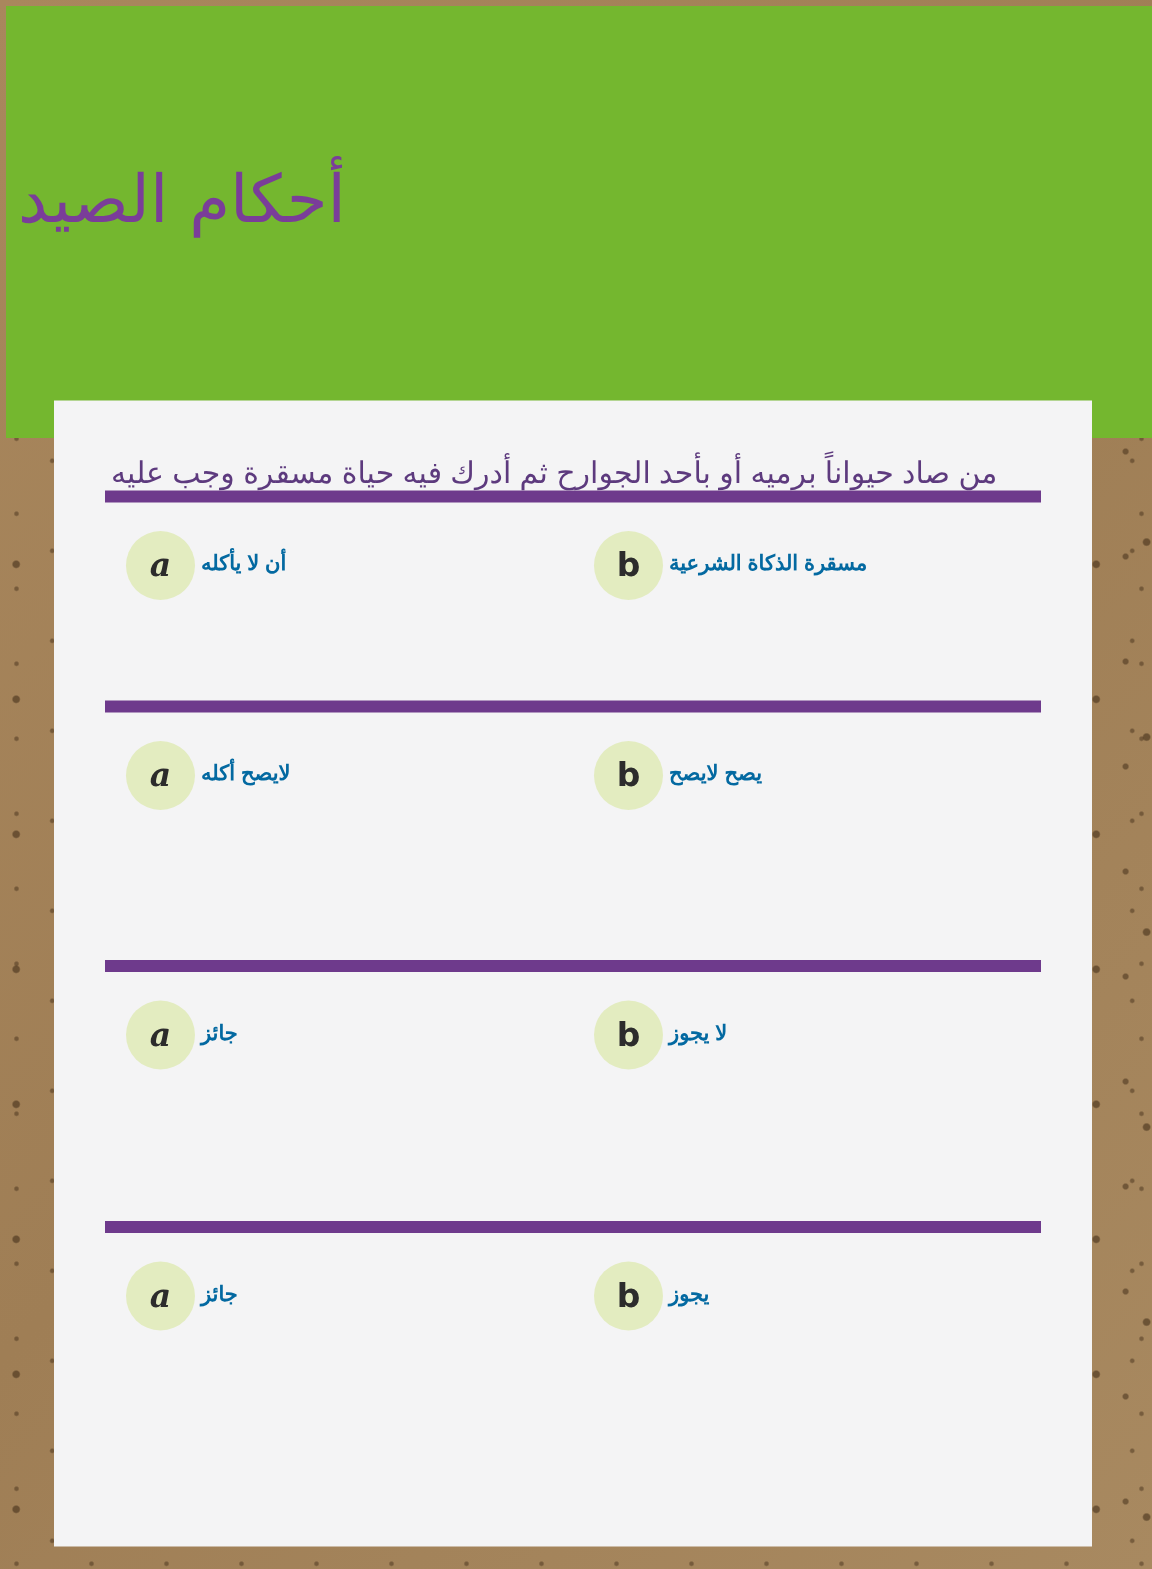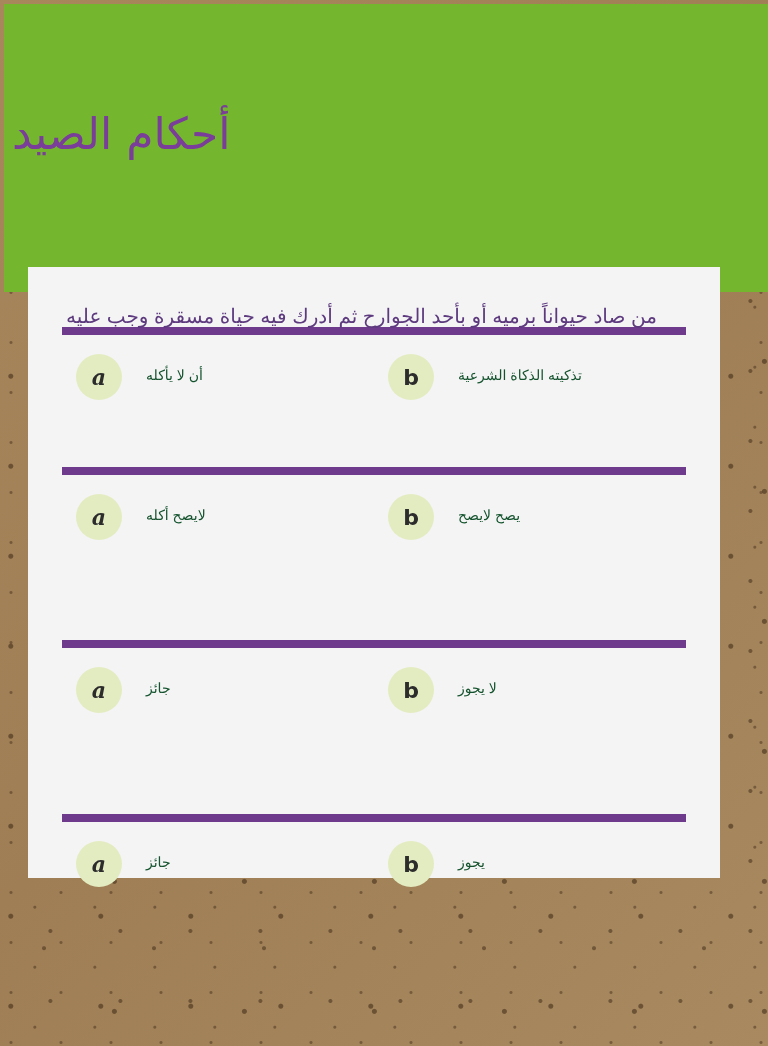--- a/index.html
+++ b/index.html
@@ -35,24 +35,24 @@
       top: 100px;
       font-family: "DejaVu Sans", sans-serif;
       font-size: 44px;
       color: #7a3d99;
       direction: rtl;
       white-space: nowrap;
       letter-spacing: 1px;
     }
     .card {
       position: absolute;
-      left: 24px;
+      left: 32px;
       top: 263px;
       width: 692px;
-      height: 611px;
+      height: 764px;
       background: #f4f4f5;
     }
     .question {
       position: absolute;
       left: 30px;
       width: 632px;
     }
     .q-text {
       direction: rtl;
       text-align: left;
@@ -93,26 +93,26 @@
       align-items: center;
       justify-content: center;
       font-family: "DejaVu Serif", serif;
       font-style: italic;
       font-weight: bold;
       font-size: 22px;
       color: #2c2c2c;
     }
     .badge.b-badge { font-style: normal; font-family: "DejaVu Sans", sans-serif; }
     .opt-label {
-      margin-left: 20px;
       font-family: "Liberation Sans", sans-serif;
       font-size: 14px;
-      color: #14532d;
+      color: #0369a1;
       direction: rtl;
       margin-top: -4px;
+      font-weight: bold;
     }
   </style>
 </head>
 <body>
 
 <div class="header">
   <div class="page-title">أحكام الصيد</div>
 </div>
 
 <div class="card">
@@ -120,21 +120,21 @@
   <div class="question" style="top:22px;">
     <div class="q-text"><span>من صاد حيواناً برميه أو بأحد الجوارح ثم أدرك فيه حياة مسقرة وجب عليه</span></div>
     <div class="divider"></div>
     <div class="options">
       <div class="option a">
         <div class="badge">a</div>
         <div class="opt-label">أن لا يأكله</div>
       </div>
       <div class="option b">
         <div class="badge b-badge">b</div>
-        <div class="opt-label">تذكيته الذكاة الشرعية</div>
+        <div class="opt-label">مسقرة الذكاة الشرعية</div>
       </div>
     </div>
   </div>
 
   <div class="question" style="top:196px;">
     <div class="divider"></div>
     <div class="options">
       <div class="option a">
         <div class="badge">a</div>
         <div class="opt-label">لايصح أكله</div>

